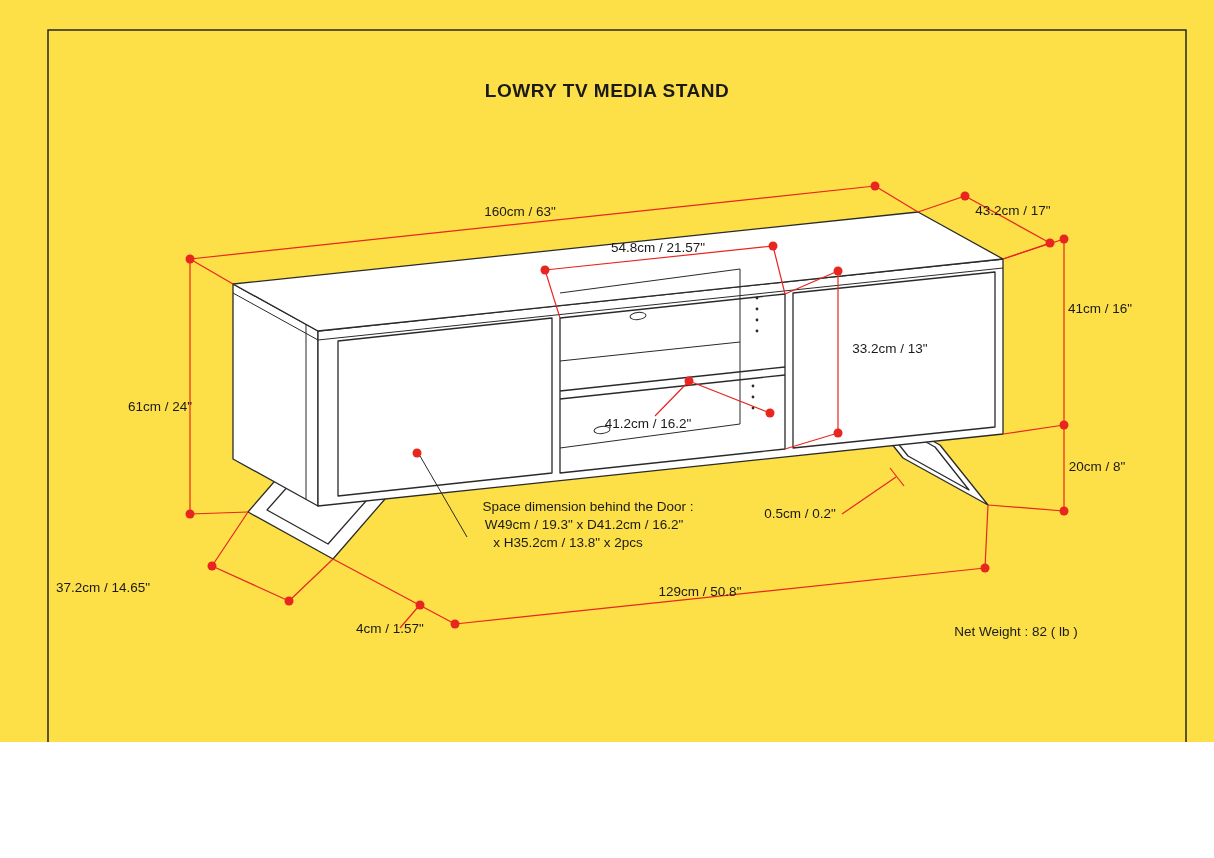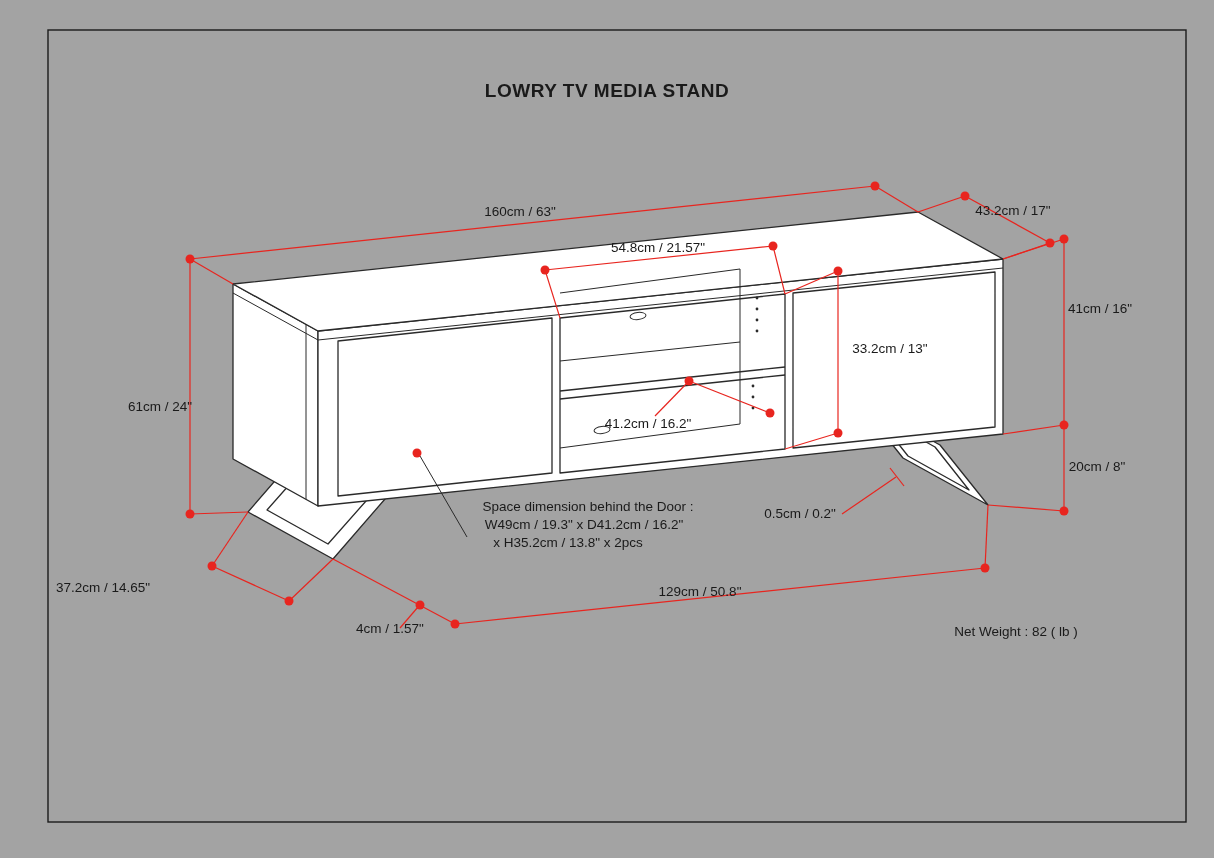--- a/index.html
+++ b/index.html
@@ -1,16 +1,16 @@
 <!DOCTYPE html>
 <html><head>
 <meta charset="utf-8">
 <style>
   html,body{margin:0;padding:0;background:#ffffff;}
-  .canvas{position:relative;width:1214px;height:858px;background:#a3a3a3;overflow:hidden;}
+  .canvas{position:relative;width:1214px;height:742px;background:#fde047;overflow:hidden;}
   svg{display:block;}
   text{font-family:"Liberation Sans","DejaVu Sans",sans-serif;font-size:13.5px;fill:#1a1a1a;}
   .title-text{font-size:19px;font-weight:bold;letter-spacing:.5px;}
   .blk{stroke:#2a2a2a;stroke-width:1.3;fill:none;stroke-linejoin:round;}
   .blk-thin{stroke:#2a2a2a;stroke-width:1;fill:none;}
   .face{stroke:#2a2a2a;stroke-width:1.3;fill:#ffffff;stroke-linejoin:round;}
   .red{stroke:#e8251f;stroke-width:1.2;fill:none;}
   .dot{fill:#e8251f;stroke:none;}
   .hole{stroke:#2a2a2a;stroke-width:1;fill:#ffffff;}
   .pin{fill:#2a2a2a;}

